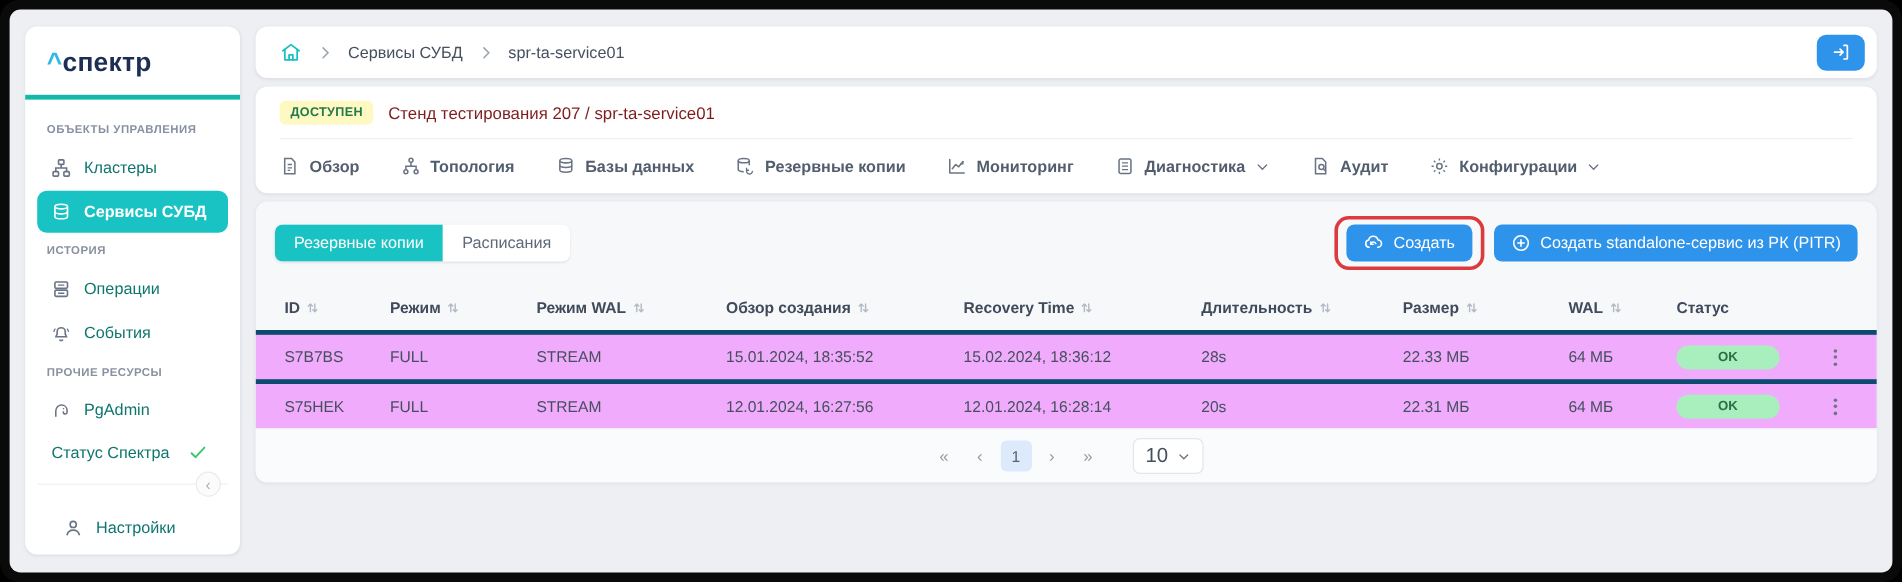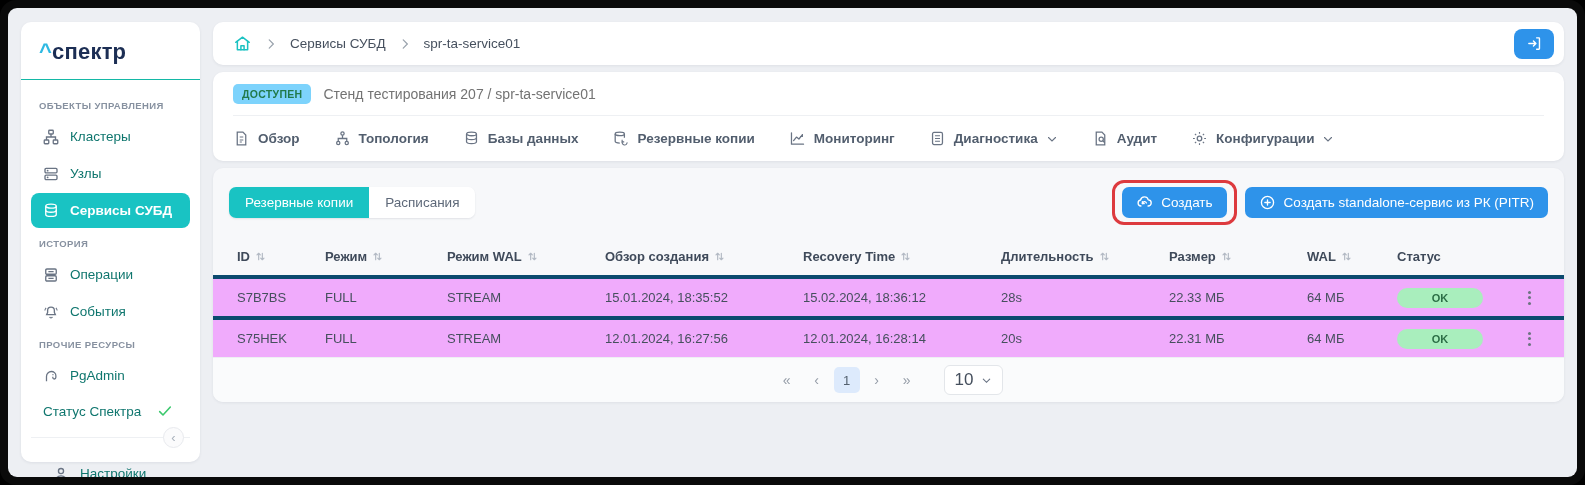--- a/index.html
+++ b/index.html
@@ -2,21 +2,21 @@
 <html><head>
 <meta charset="utf-8">
 <style>
   * { margin:0; padding:0; box-sizing:border-box; }
   html,body { width:1585px; height:485px; background:#000; font-family:"Liberation Sans","DejaVu Sans",sans-serif; }
   .frame { width:1585px; height:485px; background:#0a0a0a; border-radius:16px; padding:8px; }
   .screen { width:100%; height:100%; background:#edeff3; border-radius:9px; padding:14px 13px; display:flex; gap:13px; overflow:hidden; }
 
   
   .sidebar { width:179px; min-width:179px; height:440px; background:#fff; border-radius:10px; box-shadow:0 1px 3px rgba(30,40,60,.08); display:flex; flex-direction:column; position:relative; }
-  .logo-wrap { padding:17px 18px 14px 18px; border-bottom:1px solid #14b8a6; }
+  .logo-wrap { padding:17px 18px 14px 18px; border-bottom:4px solid #14b8a6; }
   .logo { font-size:22px; font-weight:bold; color:#1c2e54; letter-spacing:.2px; }
   .logo .caret { color:#2fb9e2; font-weight:bold; }
   .side-body { padding:12px 10px 0 10px; flex:1; }
   .side-section-label { font-size:9.5px; font-weight:bold; color:#8791a0; letter-spacing:.4px; padding:8px 8px 6px 8px; }
   .side-item { display:flex; align-items:center; gap:10px; padding:8px 10px; margin:2px 0; border-radius:8px; font-size:13.5px; color:#0f766e; cursor:pointer; }
   .side-item .ic { width:19px; height:19px; display:flex; align-items:center; justify-content:center; color:#6a7484; flex:none; }
   .side-item.active { background:#19c3c3; color:#fff; font-weight:bold; }
   .side-item.active .ic { color:#fff; }
   .side-item.no-icon { padding-left:12px; }
   .check-ic { margin-left:6px; display:flex; }
@@ -32,22 +32,22 @@
   .crumb-bar { height:43px; display:flex; align-items:center; padding:0 10px 0 20px; gap:12px; }
   .crumb-home { display:flex; align-items:center; cursor:pointer; }
   .crumb-sep { color:#9aa3ad; display:flex; }
   .crumb-item { font-size:13.5px; color:#46505e; cursor:pointer; }
   .crumb-spacer { flex:1; }
   .login-btn { width:40px; height:30px; border:none; background:#2e93ea; border-radius:8px; display:flex; align-items:center; justify-content:center; cursor:pointer; }
 
   
   .svc-card { padding:0 20px; }
   .svc-top { height:44px; display:flex; align-items:center; gap:12px; border-bottom:1px solid #eef0f3; }
-  .badge-avail { background:#7dd3fc; color:#22794a; font-size:10.5px; font-weight:bold; letter-spacing:.3px; padding:4px 9px; border-radius:5px; }
-  .svc-title { font-size:14px; color:#737373; }
+  .badge-avail { background:#fef9c3; color:#22794a; font-size:10.5px; font-weight:bold; letter-spacing:.3px; padding:4px 9px; border-radius:5px; }
+  .svc-title { font-size:14px; color:#7f1d1d; }
   .svc-tabs { height:45px; display:flex; align-items:center; gap:34px; }
   .svc-tab { display:flex; align-items:center; gap:7px; font-size:13.5px; font-weight:bold; color:#525e6e; cursor:pointer; white-space:nowrap; }
   .svc-tab .ic { width:18px; height:18px; color:#6a7484; display:flex; }
   .svc-tab .chev { color:#6a7484; display:flex; margin-left:1px; }
 
   
   .table-card { background:#f7f8fa; border-radius:10px; overflow:hidden; box-shadow:0 1px 3px rgba(30,40,60,.07); }
   .toolbar { display:flex; align-items:center; padding:12px 16px 12px 16px; }
   .seg { display:flex; border-radius:7px; overflow:hidden; box-shadow:0 1px 2px rgba(30,40,60,.10); }
   .seg-btn { height:31px; padding:0 16px; display:flex; align-items:center; font-size:13.5px; border:none; cursor:pointer; background:#fff; color:#5e6979; }
@@ -92,30 +92,20 @@
           <svg width="18" height="18" viewBox="0 0 24 24" fill="none" stroke="currentColor" stroke-width="1.8">
                 <rect x="9" y="3" width="6" height="5" rx="1"></rect>
                 <rect x="3" y="16" width="6" height="5" rx="1"></rect>
                 <rect x="15" y="16" width="6" height="5" rx="1"></rect>
                 <path d="M12 8v4m0 0H6v4m6-4h6v4"></path>
               </svg>
         </span>
         <span>Кластеры</span>
       </div>
 
-      <div class="side-item">
-        <span class="ic">
-          <svg width="18" height="18" viewBox="0 0 24 24" fill="none" stroke="currentColor" stroke-width="1.8">
-                <rect x="4" y="4.5" width="16" height="6" rx="1.5"></rect>
-                <rect x="4" y="13.5" width="16" height="6" rx="1.5"></rect>
-                <path d="M7.5 7.5h.01M7.5 16.5h.01" stroke-width="2.4" stroke-linecap="round"></path>
-              </svg>
-        </span>
-        <span>Узлы</span>
-      </div>
 
       <div class="side-item active">
         <span class="ic">
           <svg width="18" height="18" viewBox="0 0 24 24" fill="none" stroke="currentColor" stroke-width="1.8">
                 <ellipse cx="12" cy="5.5" rx="7" ry="2.6"></ellipse>
                 <path d="M5 5.5v11c0 1.4 3.1 2.6 7 2.6s7-1.2 7-2.6v-11"></path>
                 <path d="M5 11c0 1.4 3.1 2.6 7 2.6s7-1.2 7-2.6"></path>
               </svg>
         </span>
         <span>Сервисы СУБД</span>

